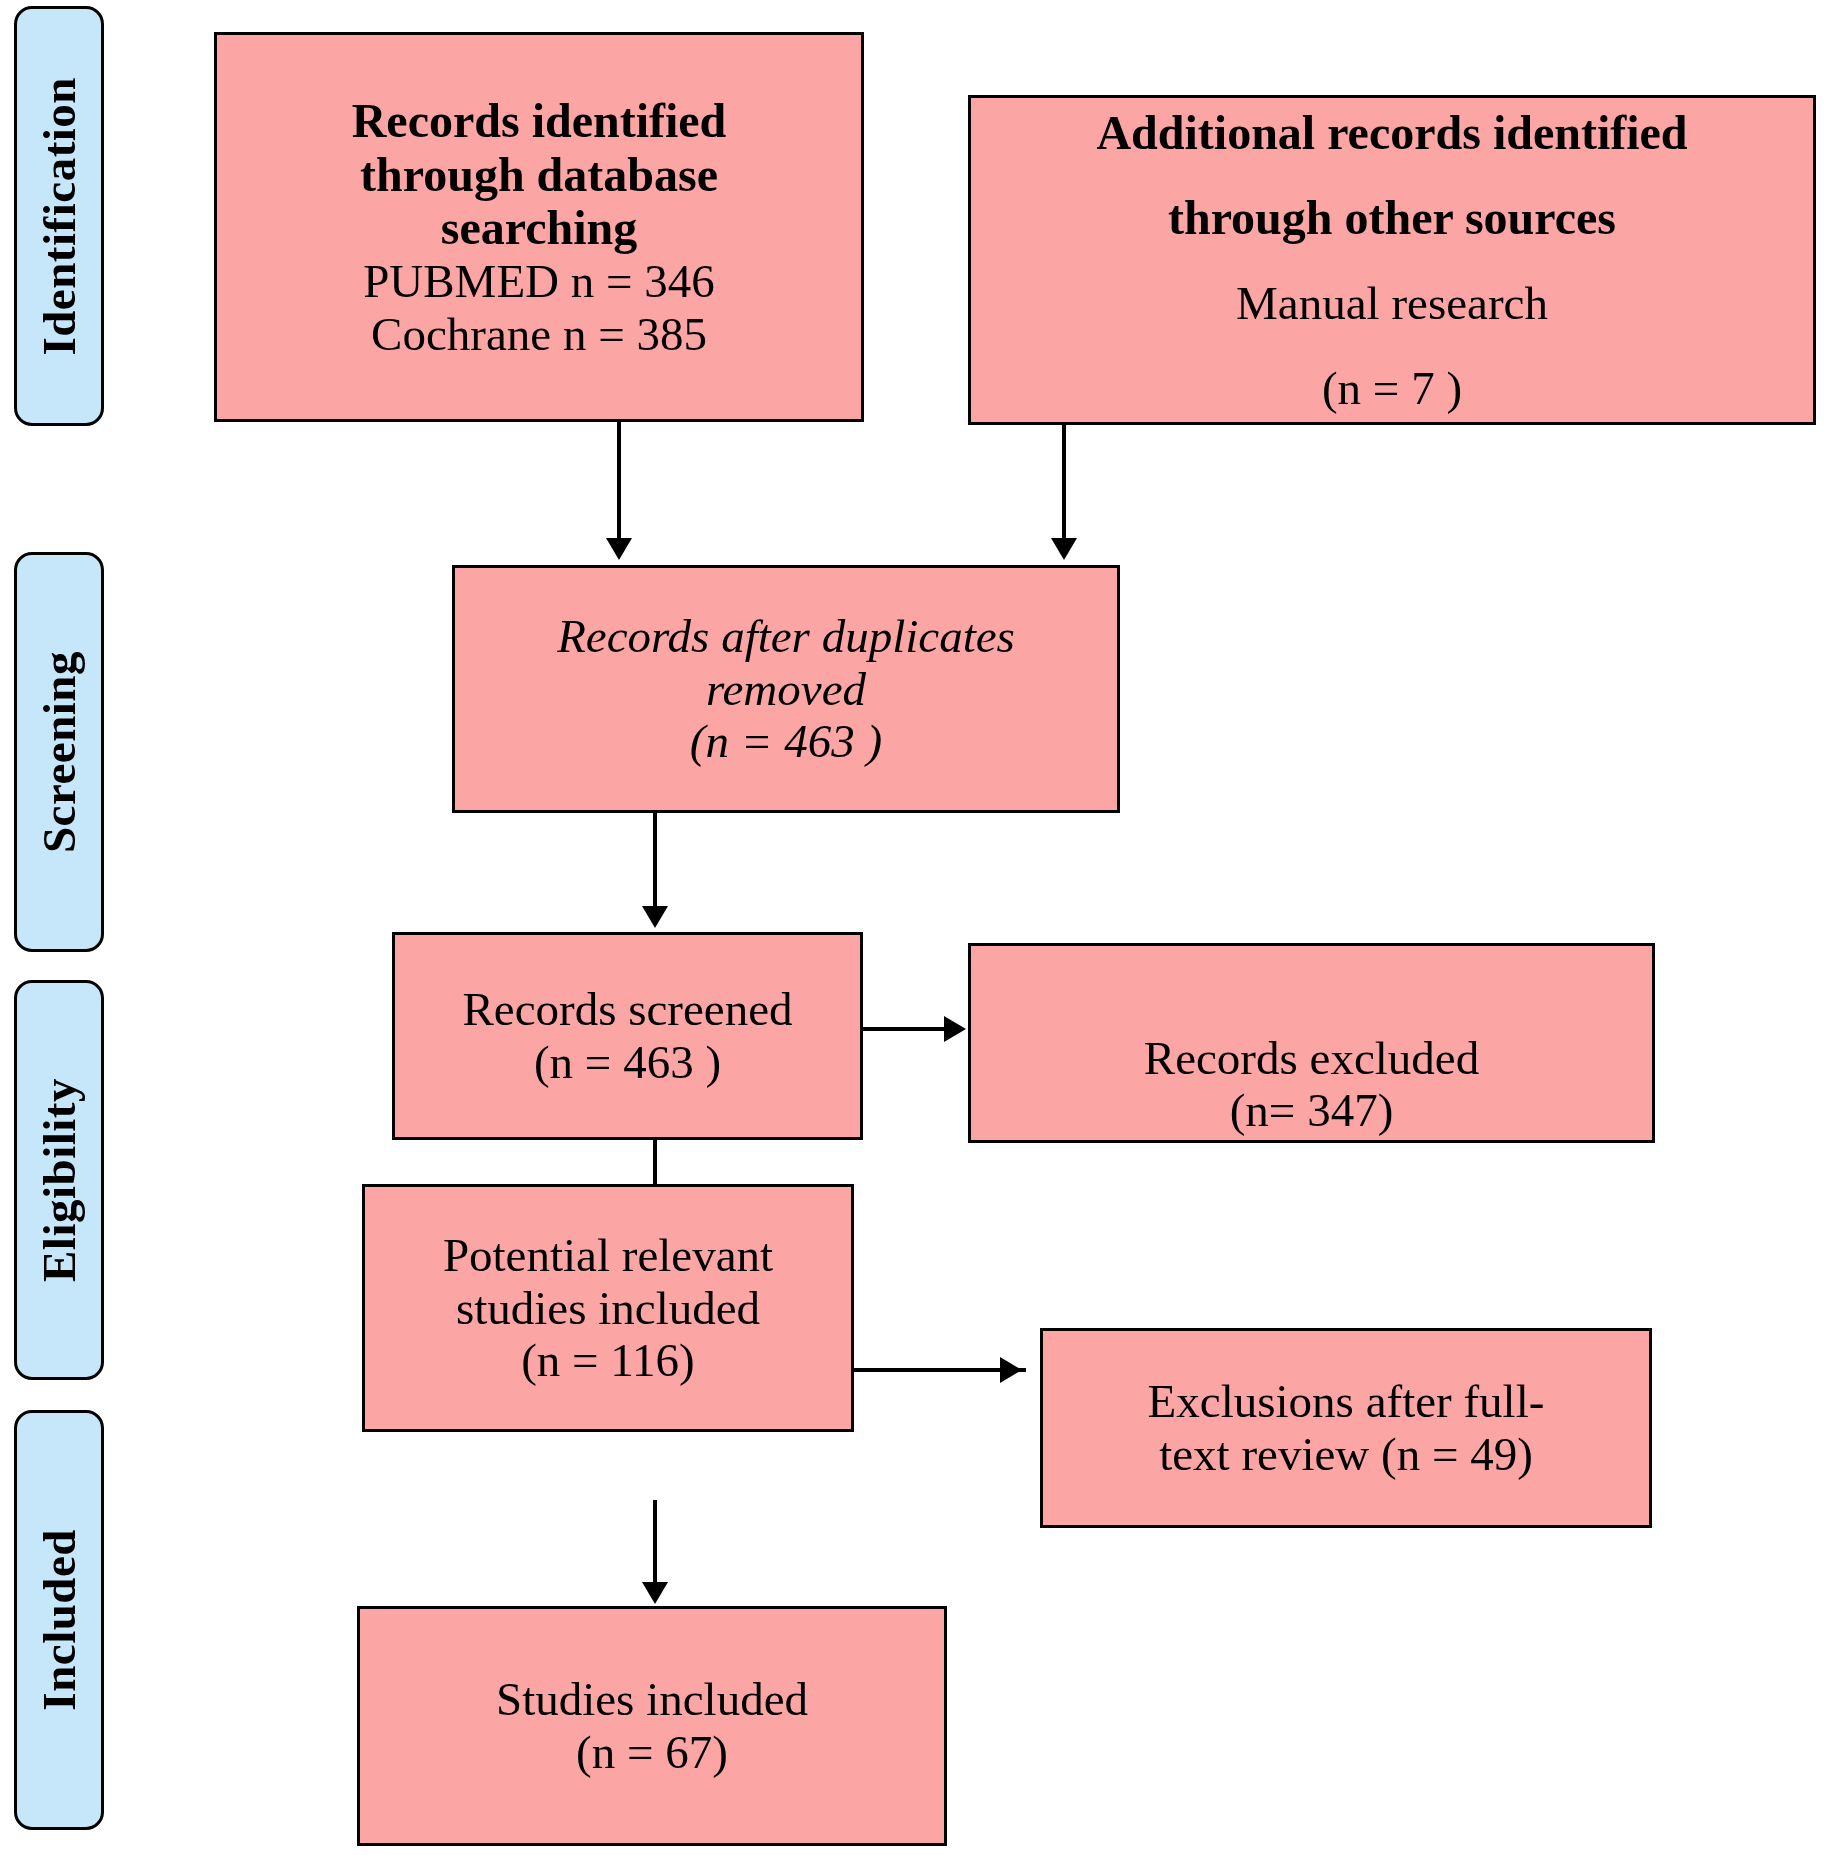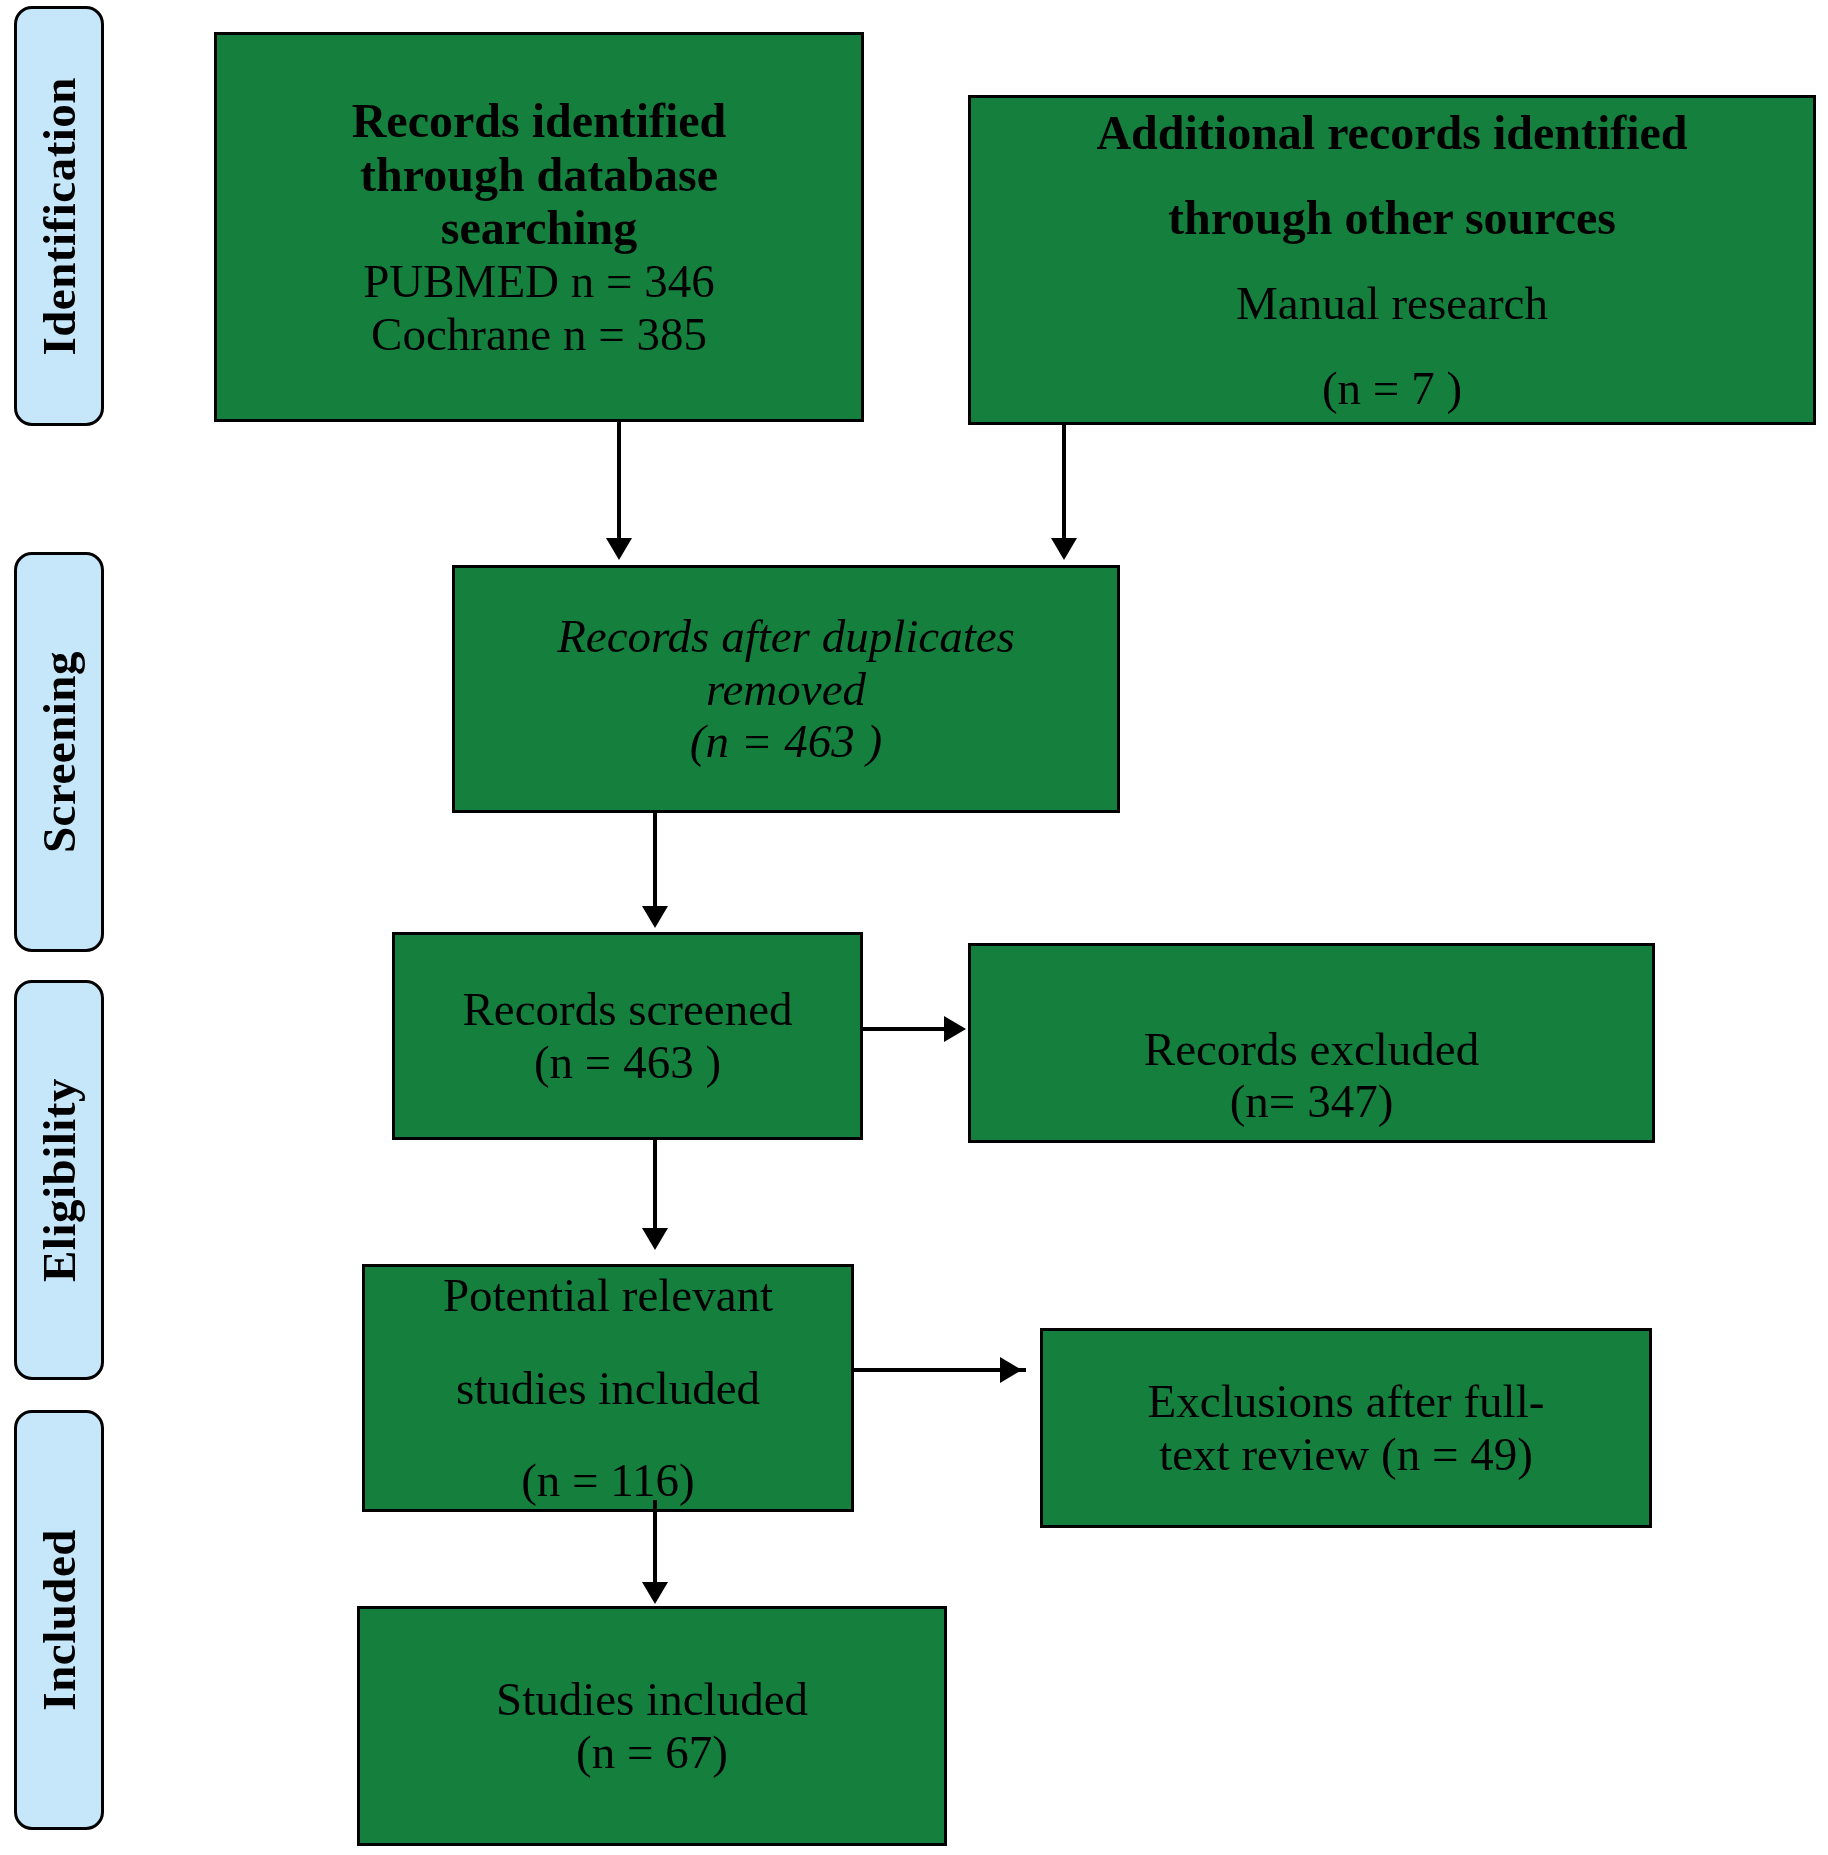--- a/index.html
+++ b/index.html
@@ -36,29 +36,29 @@
     font-weight: bold;
     font-size: 47px;
     line-height: 1;
     letter-spacing: 0.5px;
     white-space: nowrap;
   }
 
   
   .flow-box {
     position: absolute;
-    background: #15803d;
+    background: #fca5a5;
     border: 3px solid #000000;
     box-sizing: border-box;
     display: flex;
     flex-direction: column;
     align-items: center;
     justify-content: center;
     text-align: center;
-    padding: 12px 10px;
+    padding: 3px 10px;
   }
   .flow-box .line {
     display: block;
     white-space: nowrap;
     line-height: 1.12;
   }
   .bold-head {
     font-weight: bold;
     font-size: 48px;
   }
@@ -155,21 +155,21 @@
   <div class="arrow-right" style="left:944px; top:1016px;"></div>
 
   <div class="flow-box" style="left:968px; top:943px; width:687px; height:200px;justify-content:flex-end;">
     <span class="line reg-line">Records excluded</span>
     <span class="line reg-line">(n= 347)</span>
   </div>
 
   <div class="vline" style="left:653px; top:1140px; height:90px;"></div>
   <div class="arrow-down" style="left:642px; top:1228px;"></div>
 
-  <div class="flow-box" style="left:362px; top:1264px; width:492px; height:248px;gap:40px;">
+  <div class="flow-box" style="left:362px; top:1184px; width:492px; height:248px;">
     <span class="line reg-line">Potential relevant</span>
     <span class="line reg-line">studies included</span>
     <span class="line reg-line">(n =  116)</span>
   </div>
 
   <div class="hline" style="left:854px; top:1368px; width:172px;"></div>
   <div class="arrow-right" style="left:1000px; top:1357px;"></div>
 
   <div class="flow-box" style="left:1040px; top:1284px; width:612px; height:200px;margin-top:44px;">
     <span class="line reg-line">Exclusions after full-</span>

